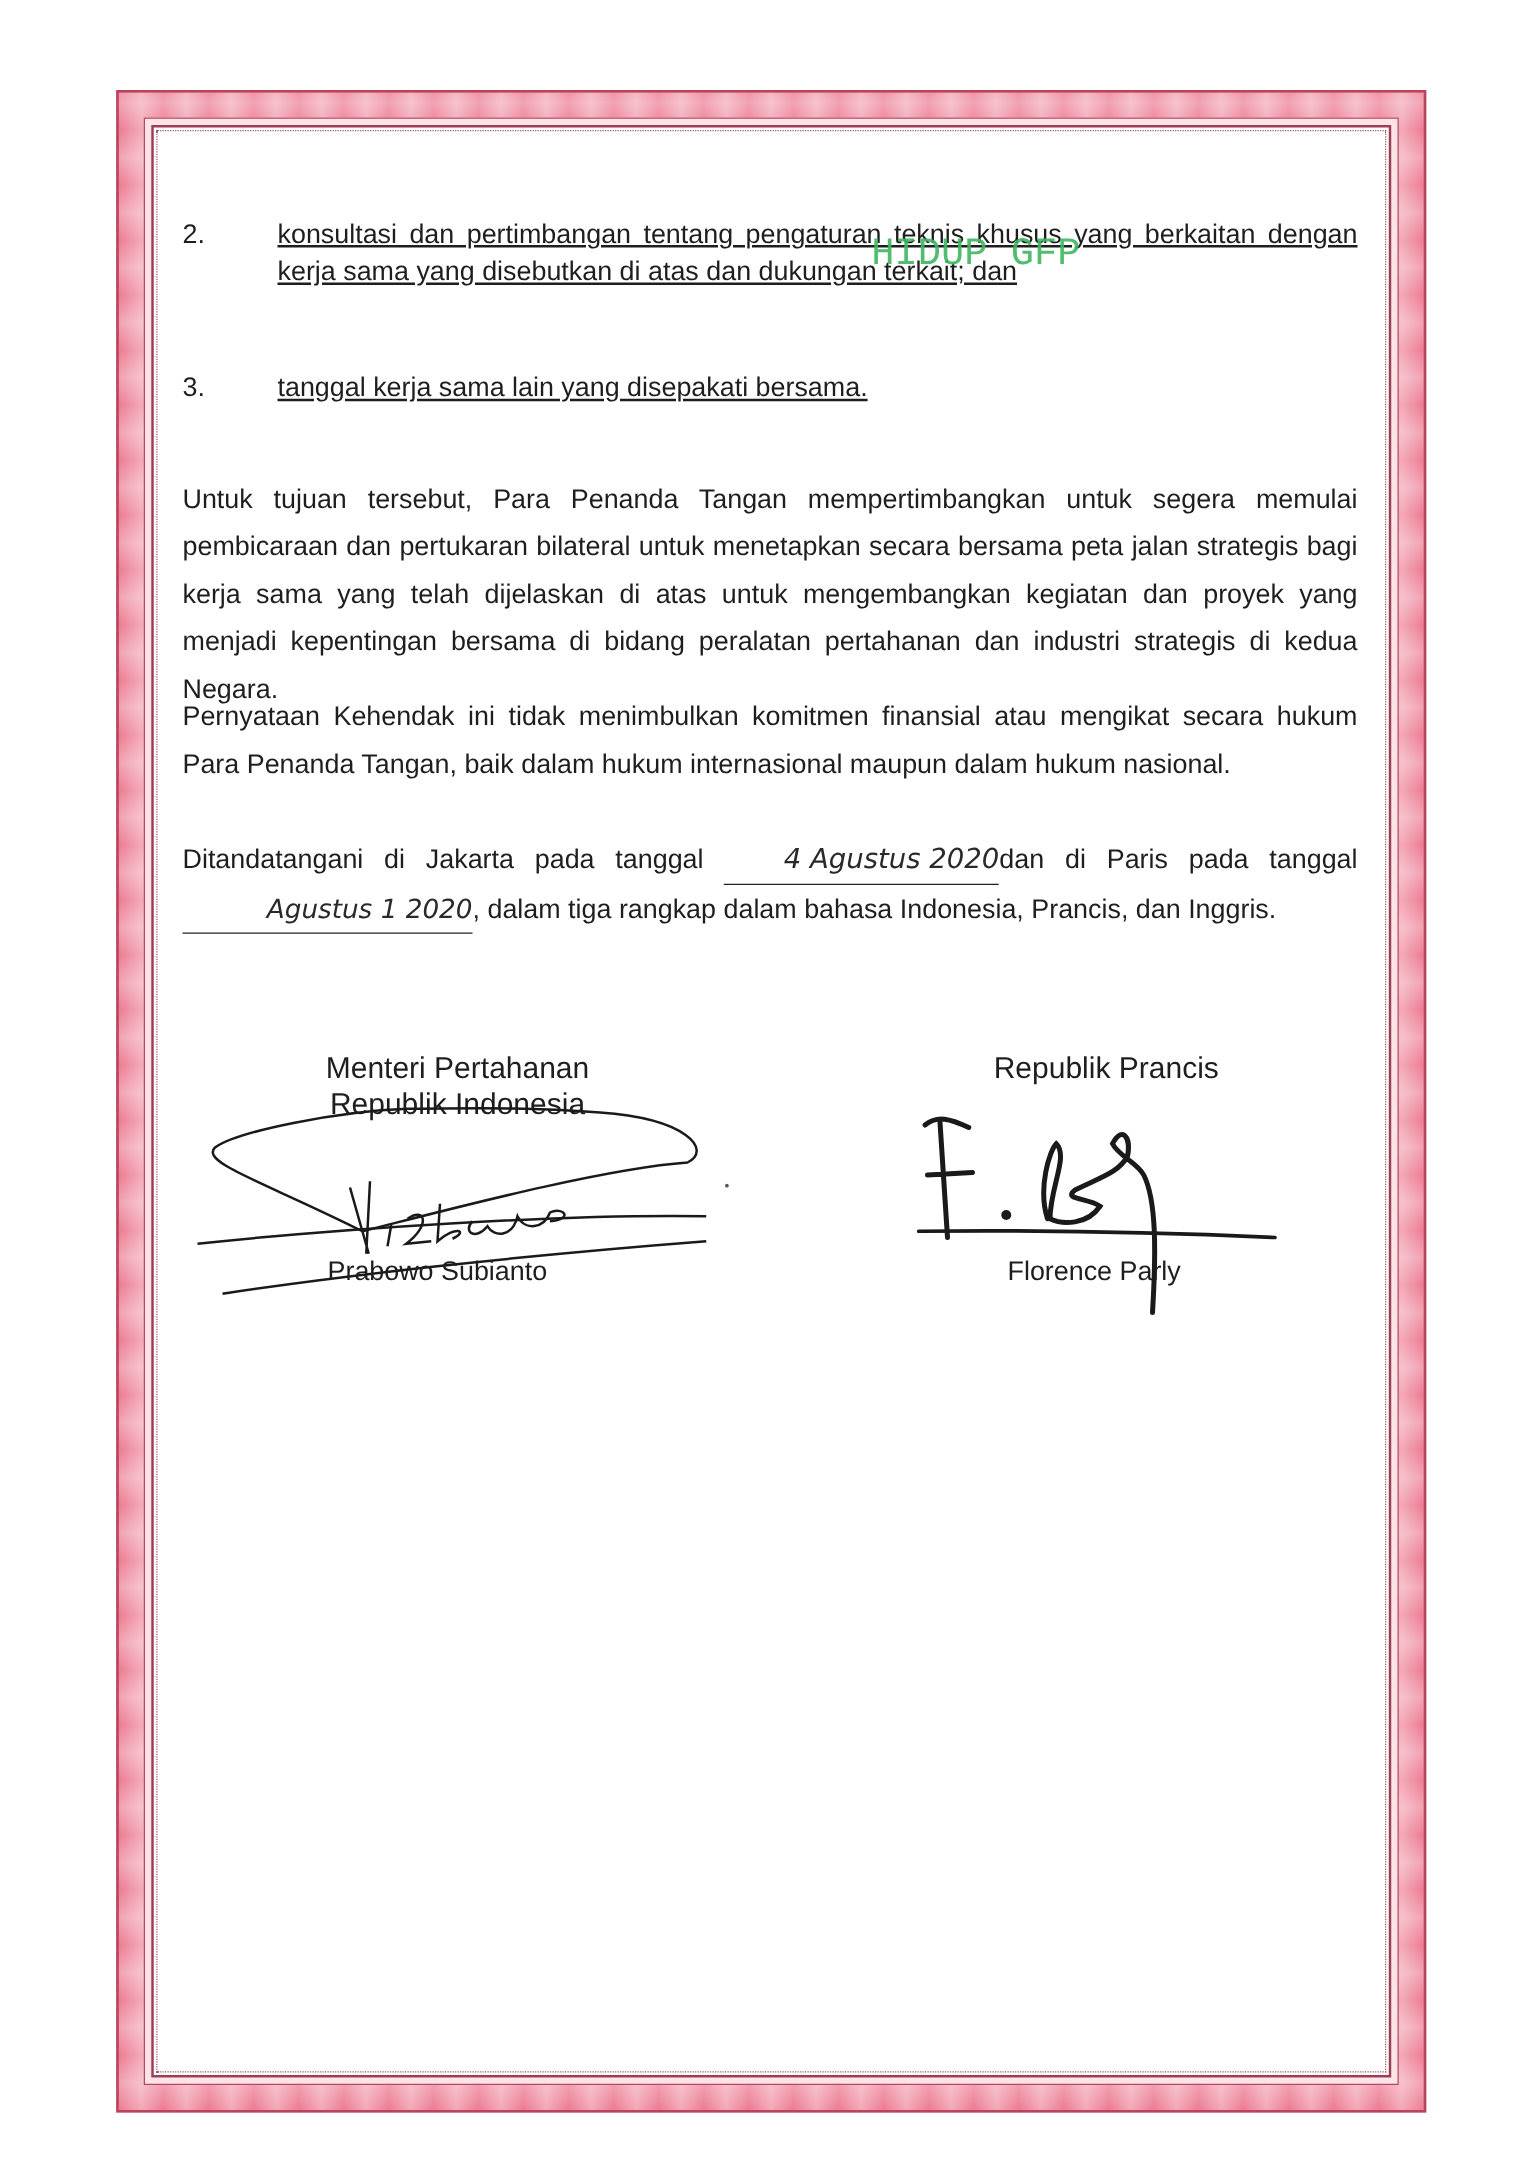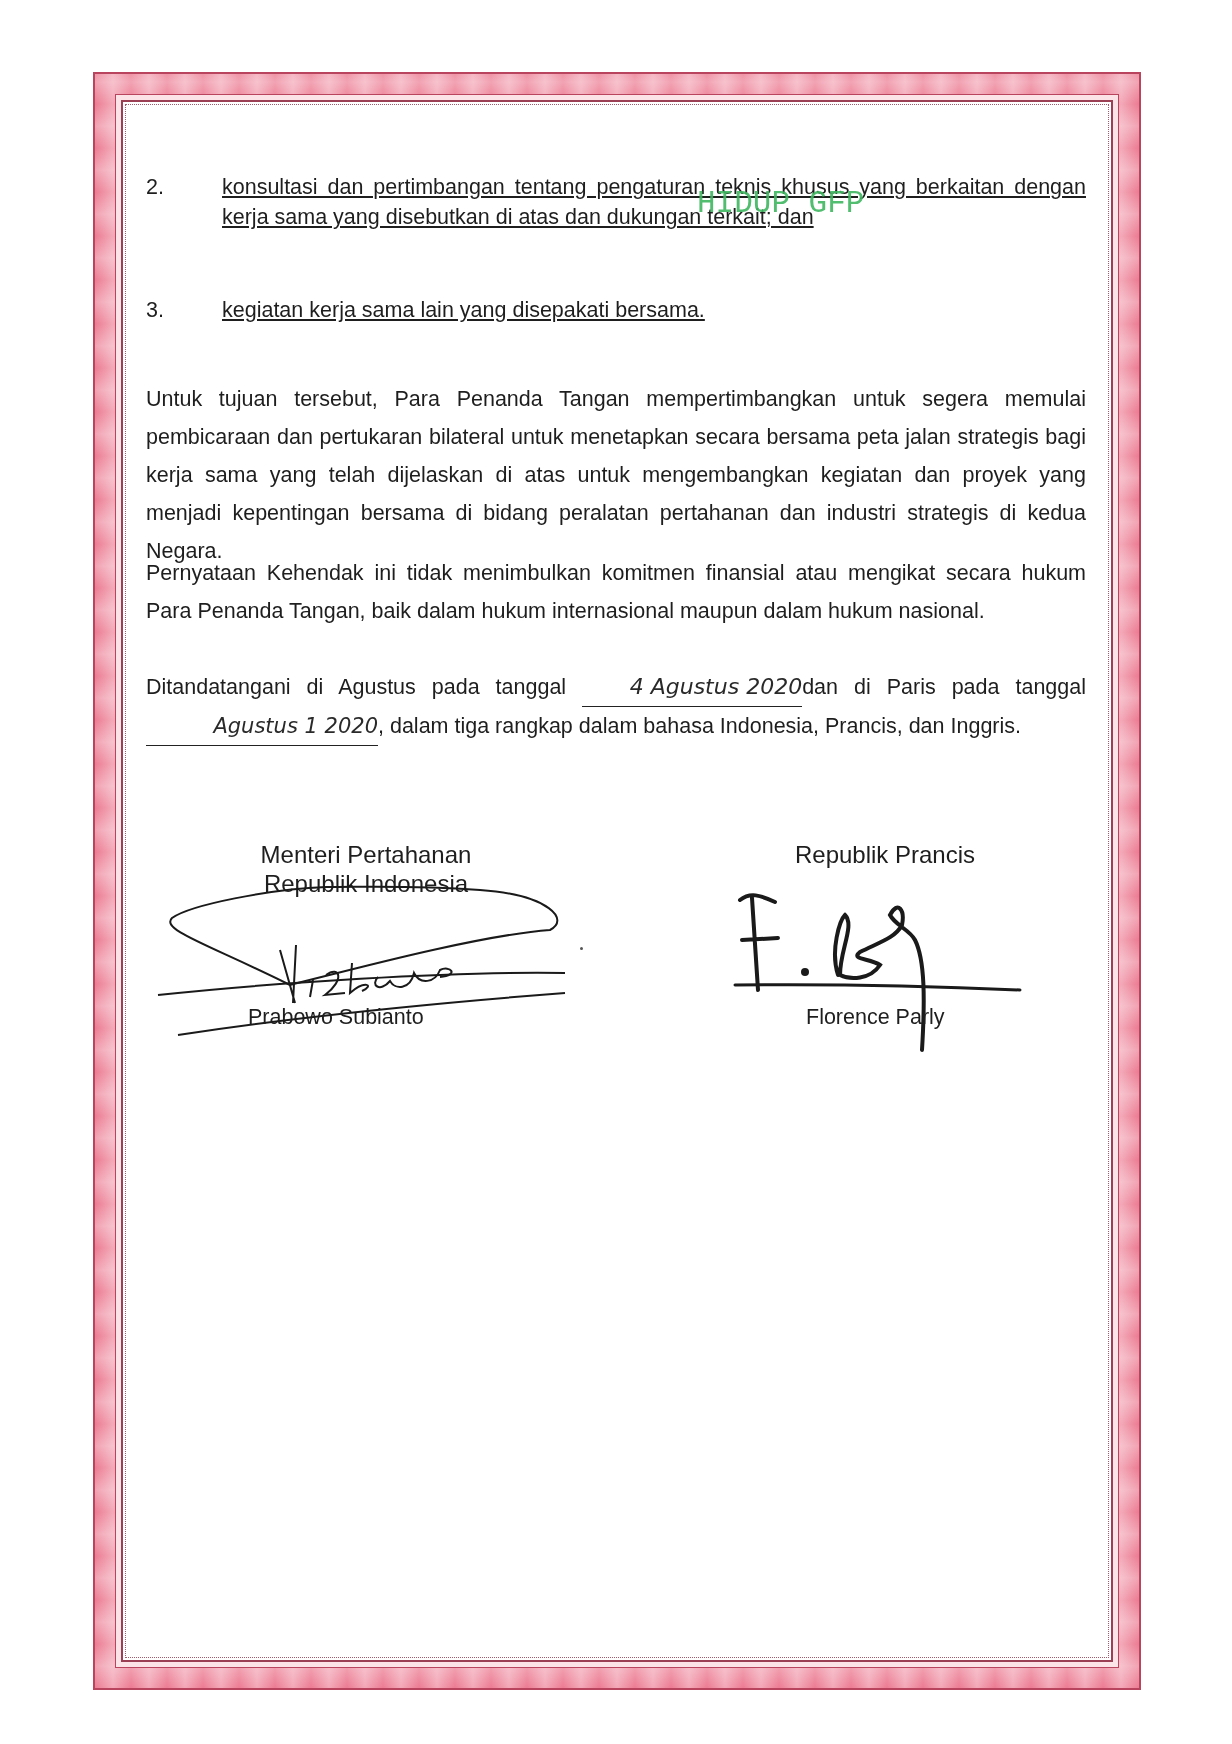--- a/index.html
+++ b/index.html
@@ -62,47 +62,47 @@
 
 <div class="content">
 
   <div class="list-item" style="top:172px; height:90px;">
     <span class="list-num">2.</span>
     <div class="list-text">konsultasi dan pertimbangan tentang pengaturan teknis khusus yang berkaitan dengan kerja sama yang disebutkan di atas dan dukungan terkait; dan</div>
   </div>
 
   <div class="list-item" style="top:295px; height:30px;">
     <span class="list-num">3.</span>
-    <div class="list-text">kegiatan kerja sama lain yang disepakati bersama.</div>
+    <div class="list-text">tanggal kerja sama lain yang disepakati bersama.</div>
   </div>
 
   <div class="watermark">HIDUP GFP</div>
 
   <div class="para" style="top:380px;">Untuk tujuan tersebut, Para Penanda Tangan mempertimbangkan untuk segera memulai pembicaraan dan pertukaran bilateral untuk menetapkan secara  bersama peta jalan strategis bagi kerja sama yang telah dijelaskan di atas untuk mengembangkan kegiatan dan proyek yang menjadi kepentingan bersama di bidang peralatan pertahanan dan industri strategis di kedua Negara.</div>
 
   <div class="para" style="top:554px;">Pernyataan Kehendak ini tidak menimbulkan komitmen finansial atau mengikat secara hukum Para Penanda Tangan, baik dalam hukum internasional maupun dalam hukum nasional.</div>
 
   <div class="para" style="top:668px;">
-    <span>Ditandatangani di Agustus pada tanggal</span>
+    <span>Ditandatangani di Jakarta pada tanggal</span>
     <span class="hand" style="width:220px; font-size:22px;">4 Agustus 2020</span><span>dan di Paris pada tanggal</span>
     <span class="hand" style="width:232px; font-size:21px;">Agustus 1 2020</span><span>, dalam tiga rangkap dalam bahasa Indonesia, Prancis, dan Inggris.</span>
   </div>
 
   <div class="sig-block" style="left:236px; top:840px; width:260px;">
     <div>Menteri Pertahanan</div>
     <div>Republik Indonesia</div>
   </div>
   <svg class="sig" style="left:150px; top:885px;" width="420" height="170" viewBox="0 0 420 170">
     <path d="M176 2 C 120 4, 40 20, 22 33 C 10 45, 60 60, 140 100 C 200 85, 330 50, 400 45 C 420 35, 400 10, 330 5 C 260 0, 220 2, 176 2" fill="none" stroke="#1a1a1a" stroke-width="2"></path>
     <path d="M8 110 C 120 98, 300 86, 415 88" fill="none" stroke="#1a1a1a" stroke-width="2"></path>
     <path d="M130 65 L 145 118 M 143 118 L 146 60" fill="none" stroke="#1a1a1a" stroke-width="2"></path>
     <path d="M160 112 L 163 95 M 176 90 C 190 80, 195 95, 175 110 L 195 108 M 202 78 L 200 108 C 215 95, 225 100, 212 106 M 228 92 C 220 100, 230 108, 240 96 C 245 105, 260 105, 264 88 C 270 100, 285 98, 290 85 C 300 80, 310 90, 290 92" fill="none" stroke="#1a1a1a" stroke-width="2"></path>
     <path d="M28 150 C 120 136, 260 120, 415 108" fill="none" stroke="#1a1a1a" stroke-width="2"></path>
   </svg>
-  <div class="sig-name" style="left:248px; top:1005px;">Prabowo Subianto</div>
+  <div class="sig-name" style="left:262px; top:1005px;">Prabowo Subianto</div>
 
   <div class="dot" style="left:580px; top:947px;"></div>
 
   <div class="sig-block" style="left:715px; top:840px; width:340px;">
     <div>Republik Prancis</div>
   </div>
   <svg class="sig" style="left:730px; top:880px;" width="300" height="170" viewBox="0 0 300 170">
     <path d="M10 20 C 20 12, 30 15, 45 22 M 22 18 L 28 110 M 12 60 L 48 58" fill="none" stroke="#1a1a1a" stroke-width="4" stroke-linecap="round"></path>
     <circle cx="75" cy="92" r="4" fill="#1a1a1a"></circle>
     <path d="M108 95 C 100 70, 110 40, 115 35 C 125 45, 110 70, 110 95 C 120 100, 140 100, 150 85 C 140 78, 120 80, 130 72 C 150 62, 165 58, 172 45 C 175 30, 168 20, 160 35 C 165 45, 180 50, 185 60 C 195 80, 195 120, 192 170" fill="none" stroke="#1a1a1a" stroke-width="4" stroke-linecap="round"></path>

